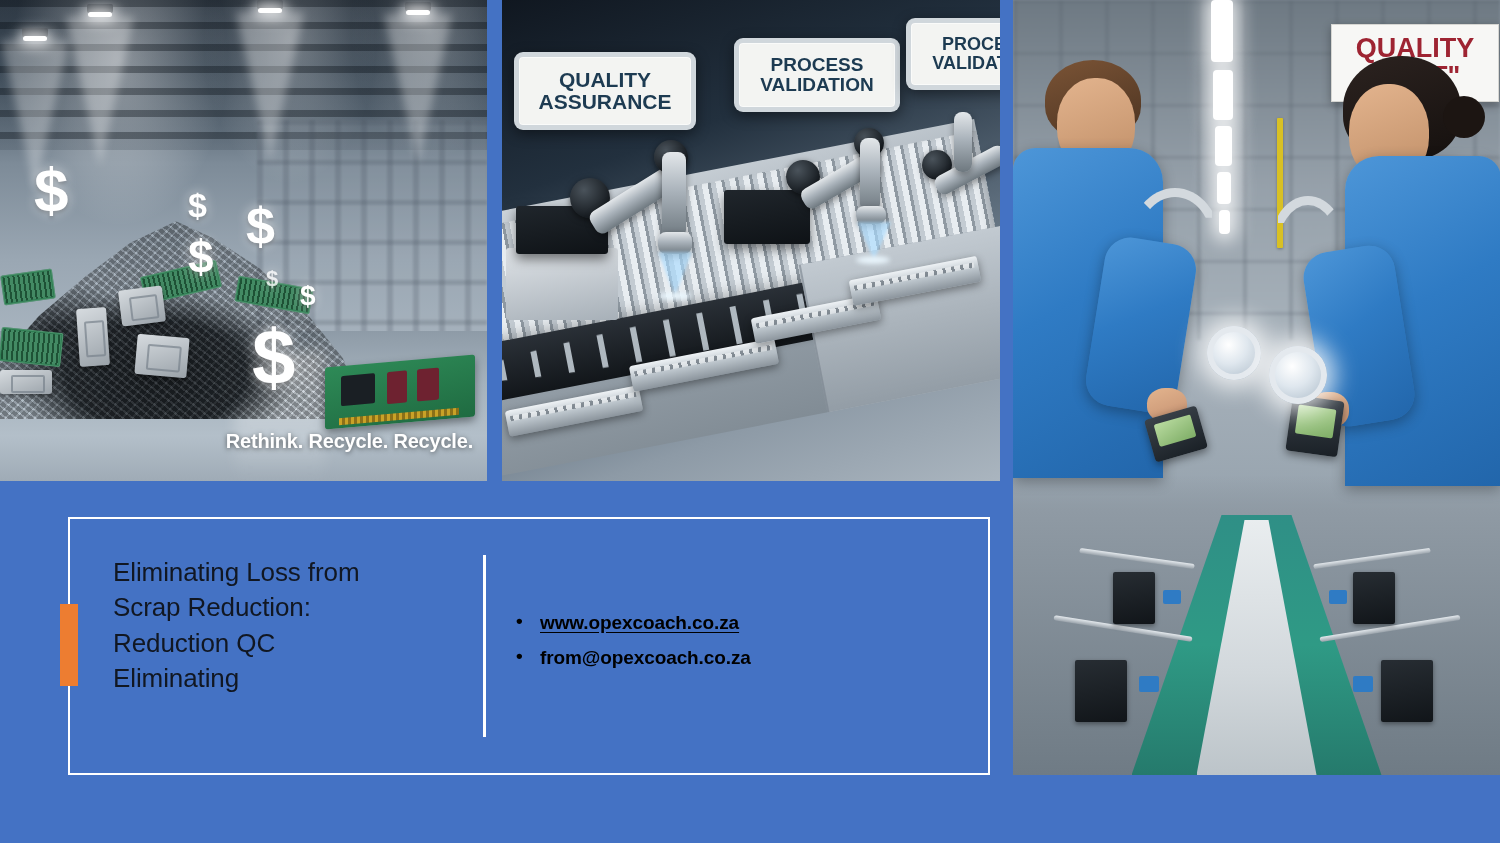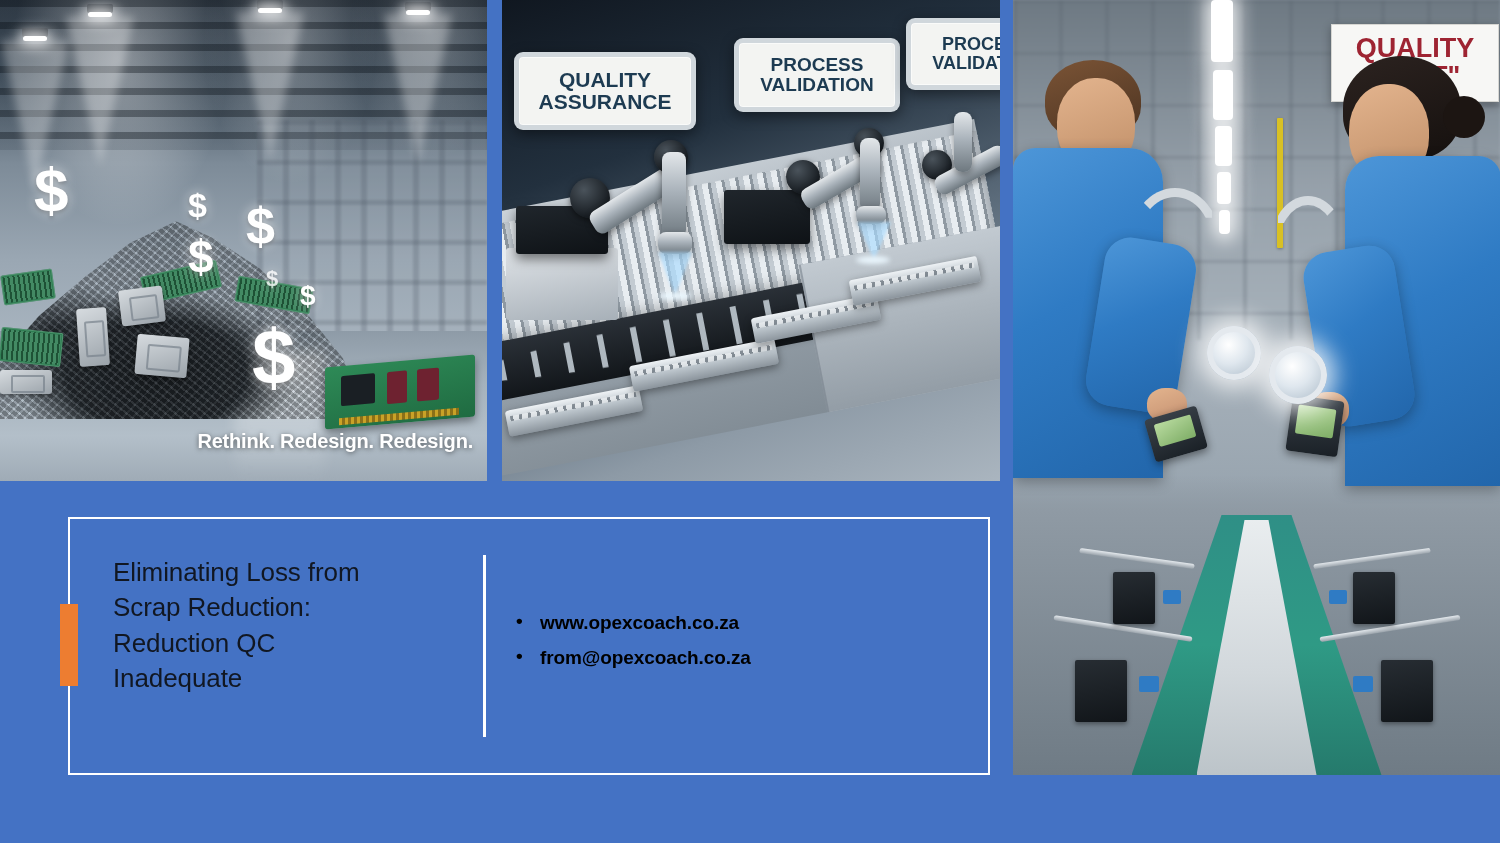--- a/index.html
+++ b/index.html
@@ -355,21 +355,21 @@
     font-size: 19px;
     font-weight: 700;
     font-family: "Liberation Sans", sans-serif;
     letter-spacing: -0.1px;
   }
   #contact-list li::before {
     content: "\2022";
     position: absolute; left: 6px; top: -2px;
     font-size: 19px; color: #000000;
   }
-  #contact-list li.link span { text-underline-offset: 3px; }
+  #contact-list li.link span { text-decoration: underline; text-underline-offset: 3px; }
 </style>
 </head>
 <body>
 
 <div id="slide">
 
   <div class="photo" id="photo-ewaste">
     <div class="ceiling-beams"></div>
     <div class="shelf-bg"></div>
 
@@ -417,21 +417,21 @@
     </div>
 
     <div class="dollar" style="left:34px;  top:159px; font-size:62px;">$</div>
     <div class="dollar" style="left:188px; top:188px; font-size:34px;">$</div>
     <div class="dollar" style="left:188px; top:234px; font-size:46px;">$</div>
     <div class="dollar" style="left:246px; top:200px; font-size:52px;">$</div>
     <div class="dollar" style="left:266px; top:268px; font-size:22px; opacity:.82;">$</div>
     <div class="dollar" style="left:300px; top:282px; font-size:28px;">$</div>
     <div class="dollar" style="left:252px; top:318px; font-size:78px;">$</div>
 
-    <div class="caption-rethink">Rethink. Redesign. Redesign.</div>
+    <div class="caption-rethink">Rethink. Recycle. Recycle.</div>
   </div>
 
   <div class="photo" id="photo-robots">
 
     <div class="conveyor">
       <div class="rollers"></div>
       <div class="belt-dark"></div>
       <div class="machine-body"></div>
     </div>
 
@@ -548,21 +548,21 @@
   </div>
 
   <div id="text-panel"></div>
   <div id="orange-accent"></div>
   <div id="divider"></div>
 
   <div id="title-block">
     <div>Eliminating Loss from</div>
     <div>Scrap Reduction:</div>
     <div>Reduction QC</div>
-    <div>Inadequate</div>
+    <div>Eliminating</div>
   </div>
 
   <ul id="contact-list">
     <li class="link">
       <span>www.opexcoach.co.za</span>
     </li>
     <li>
       <span>from@opexcoach.co.za</span>
     </li>
   </ul>

